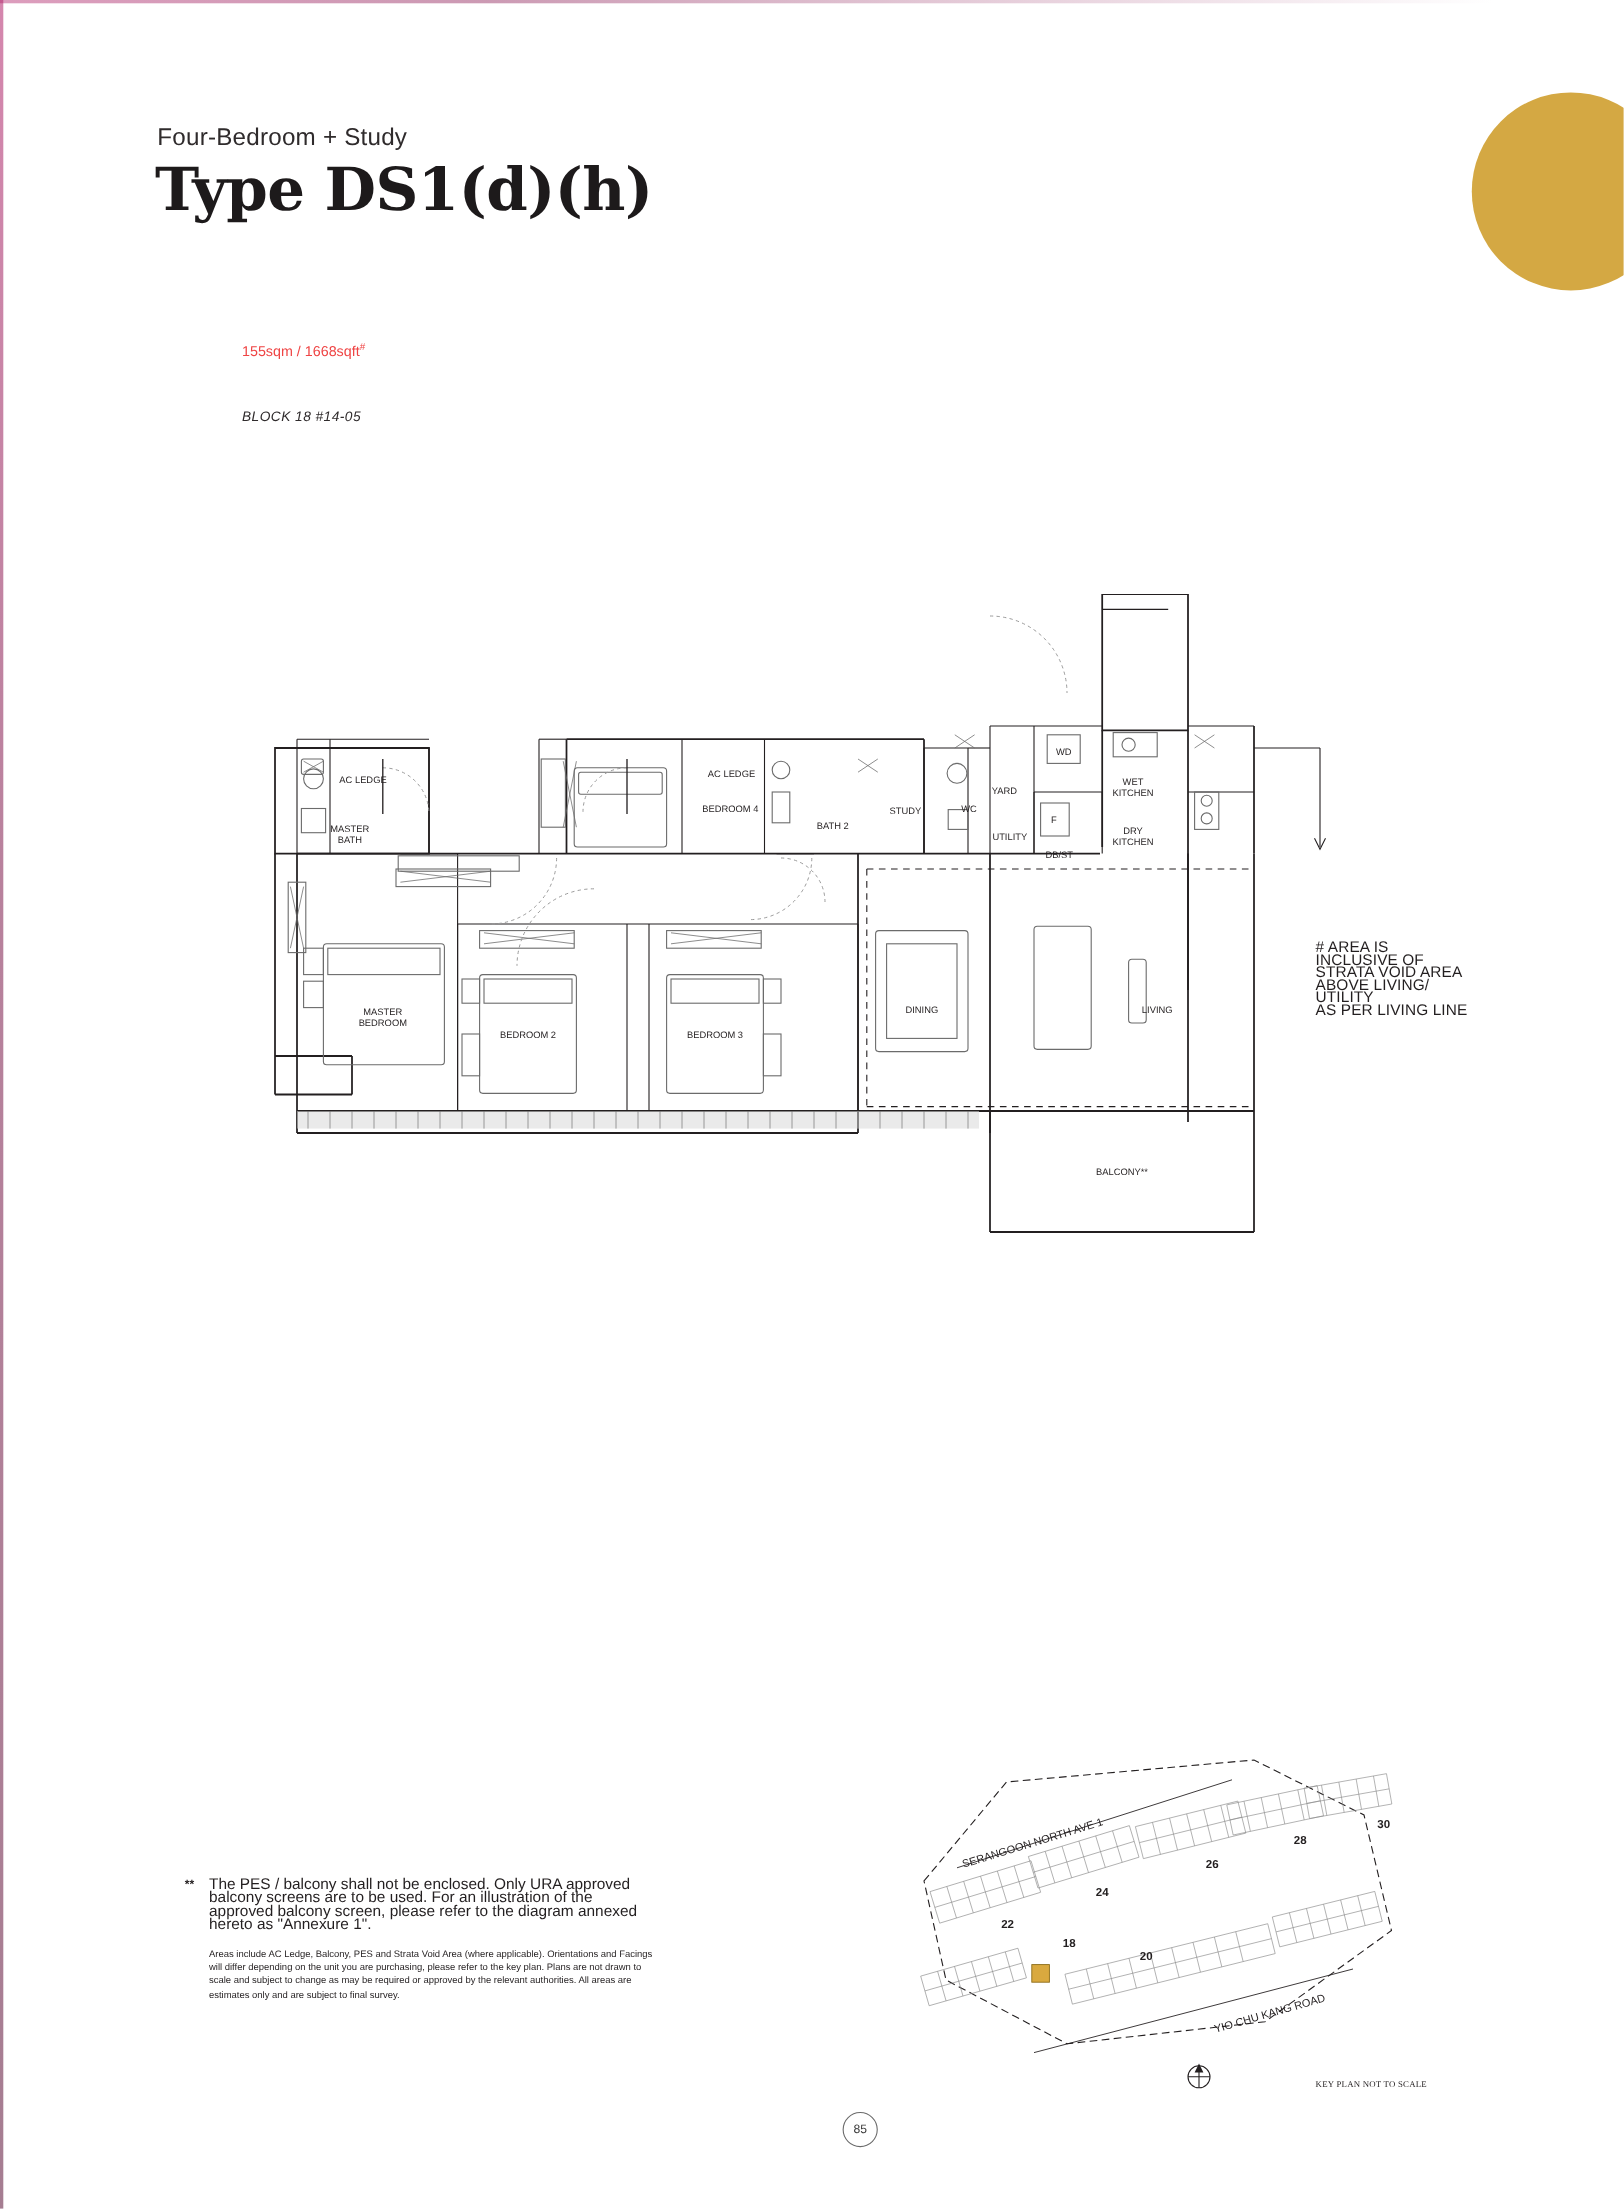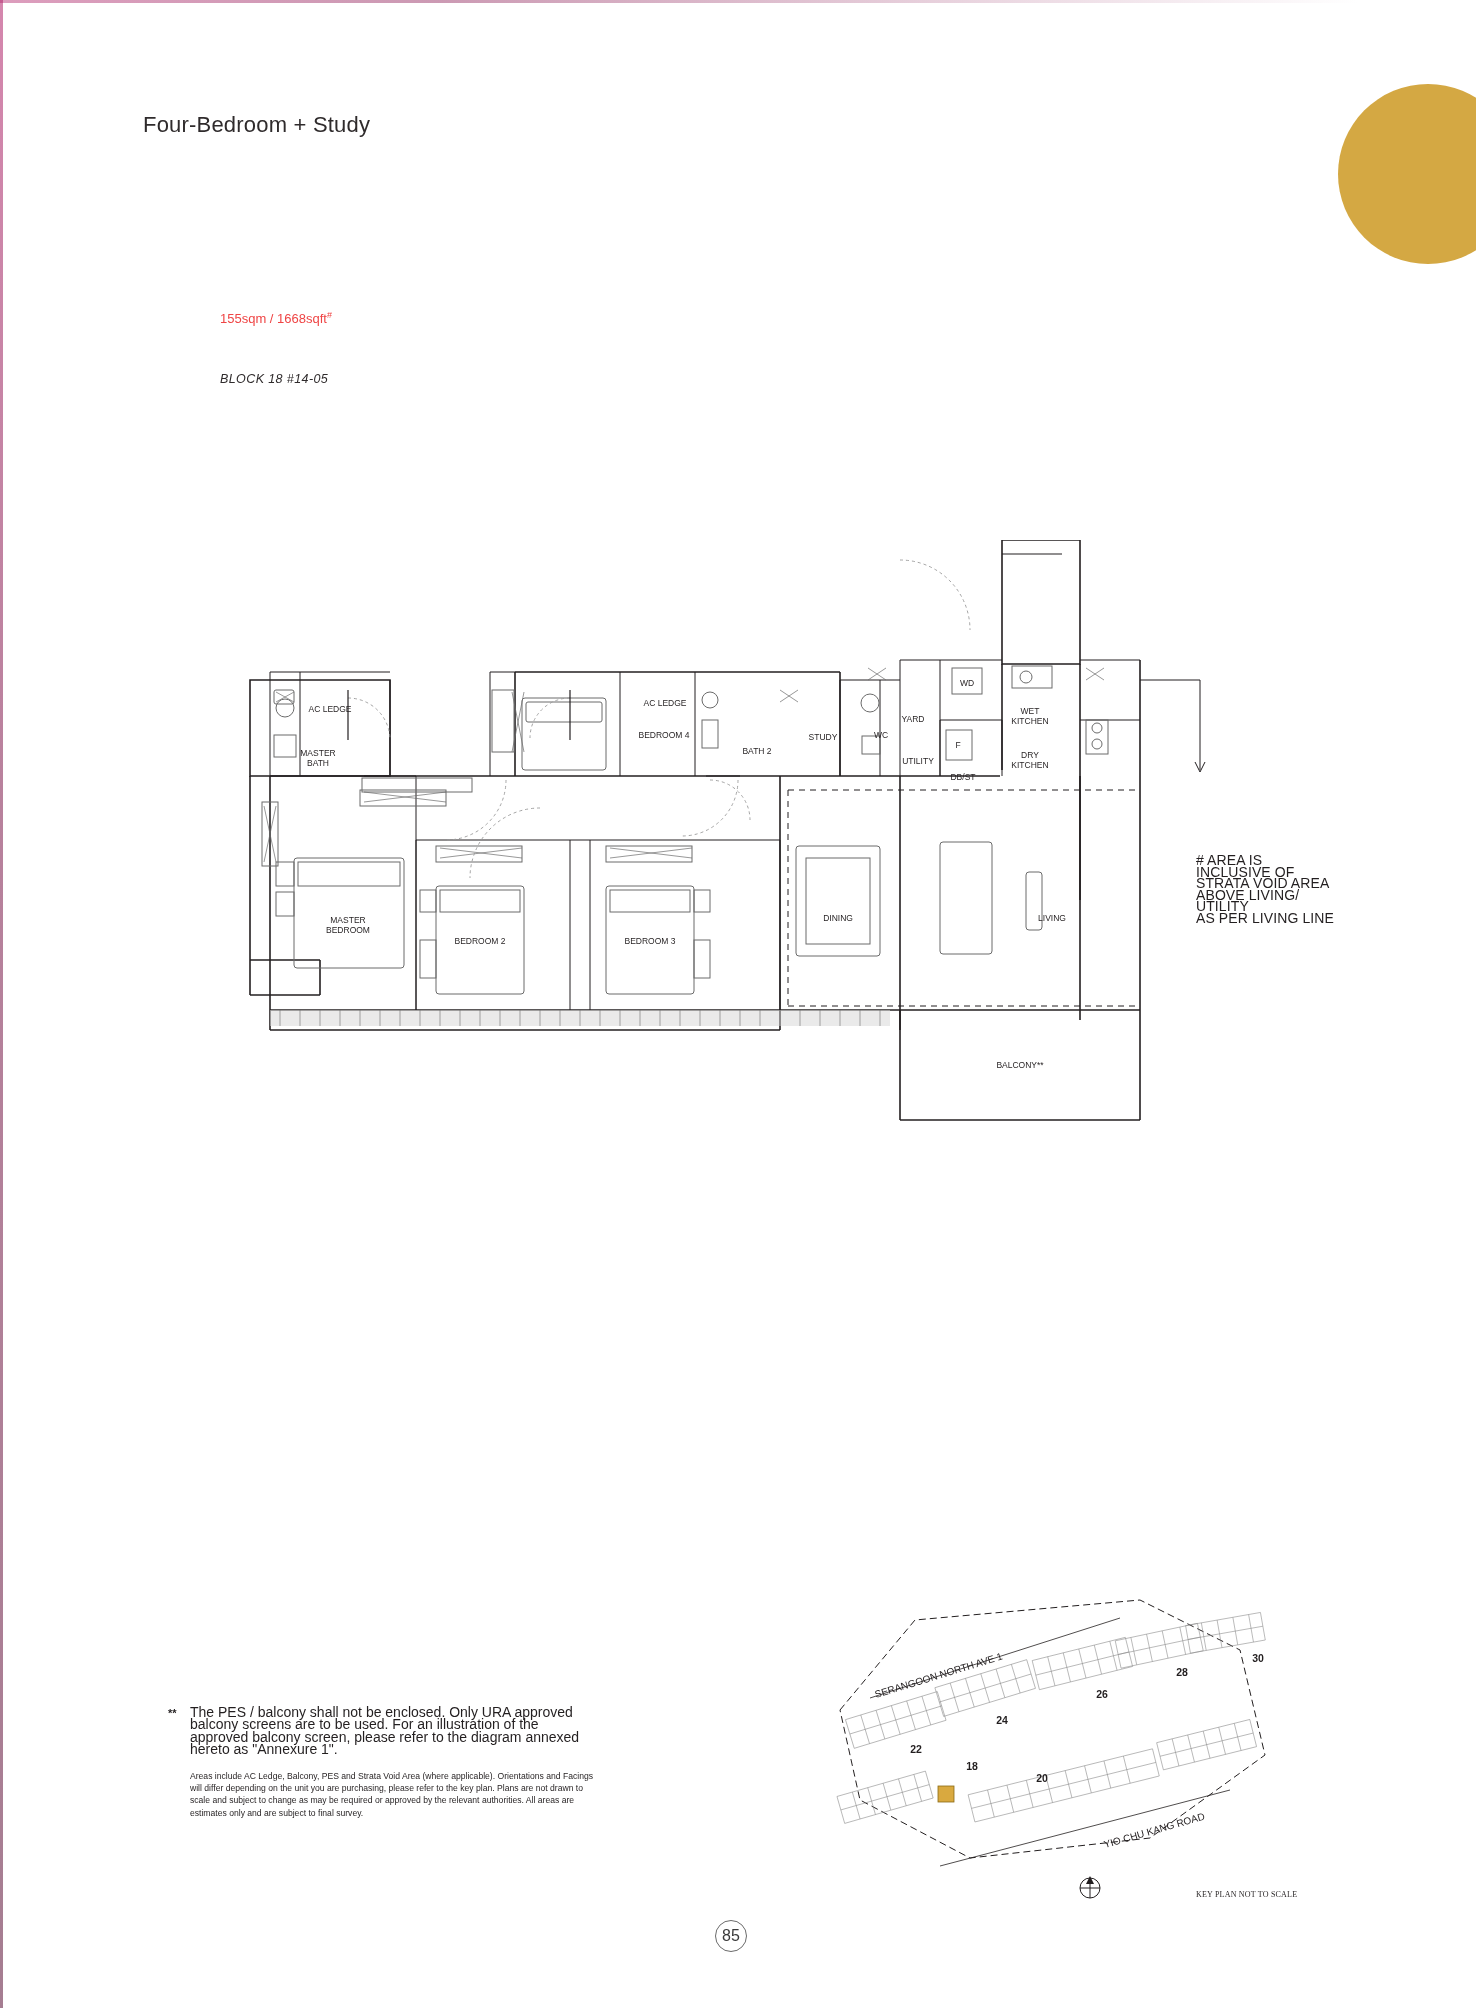--- a/index.html
+++ b/index.html
@@ -149,45 +149,46 @@
     top: 1890px;
     font-size: 8px;
     letter-spacing: .2px;
     color: #231f20;
     font-family: Liberation Serif, serif;
   }
 
   
   .page-num {
     position: absolute;
-    left: 715px;
+    left: 766px;
     top: 1920px;
     width: 30px;
     height: 30px;
     border: 1px solid #6b6b6b;
     border-radius: 50%;
     display: flex;
     align-items: center;
     justify-content: center;
-    font-size: 16px;
+    font-size: 11px;
     color: #3a3a3a;
   }
 
   text { font-family: "Liberation Sans", sans-serif; }
 </style>
 </head>
 <body>
 
 <div class="page">
 
   <div class="scan-edge-left"></div>
   <div class="scan-edge-top"></div>
   <div class="gold-blob"></div>
 
   <div class="subtitle">Four-Bedroom + Study</div>
+  <div class="title">Type DS1(d)(h)</div>
 
   <div class="area-line">
     <span>155sqm / 1668sqft</span><sup>#</sup>
   </div>
 
   <div class="block-line">BLOCK 18 #14-05</div>
 
   <div class="plan">
     <svg width="1080" height="760" viewBox="0 0 1080 760" xmlns="http://www.w3.org/2000/svg">
       <g fill="none" stroke="#231f20" stroke-width="1.6">

